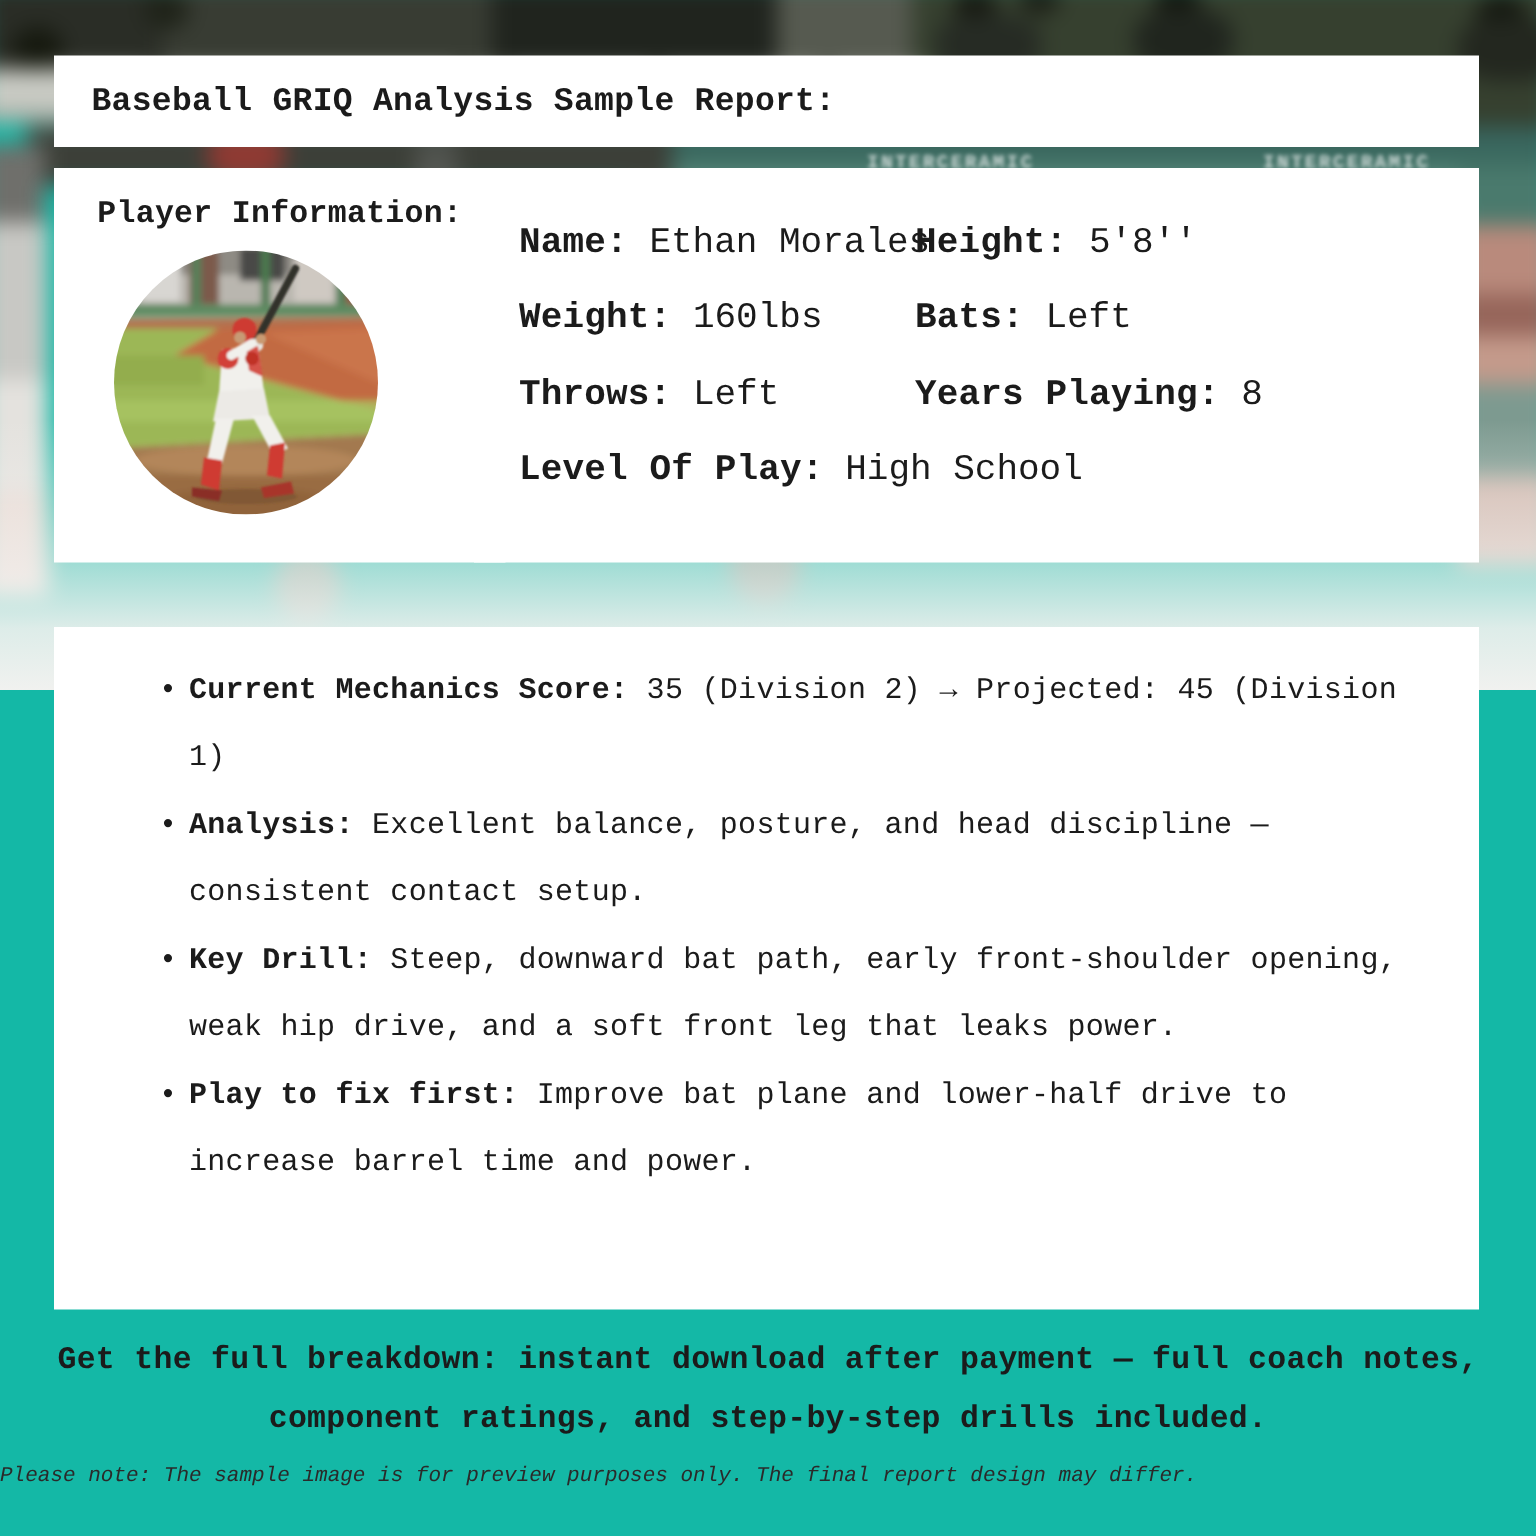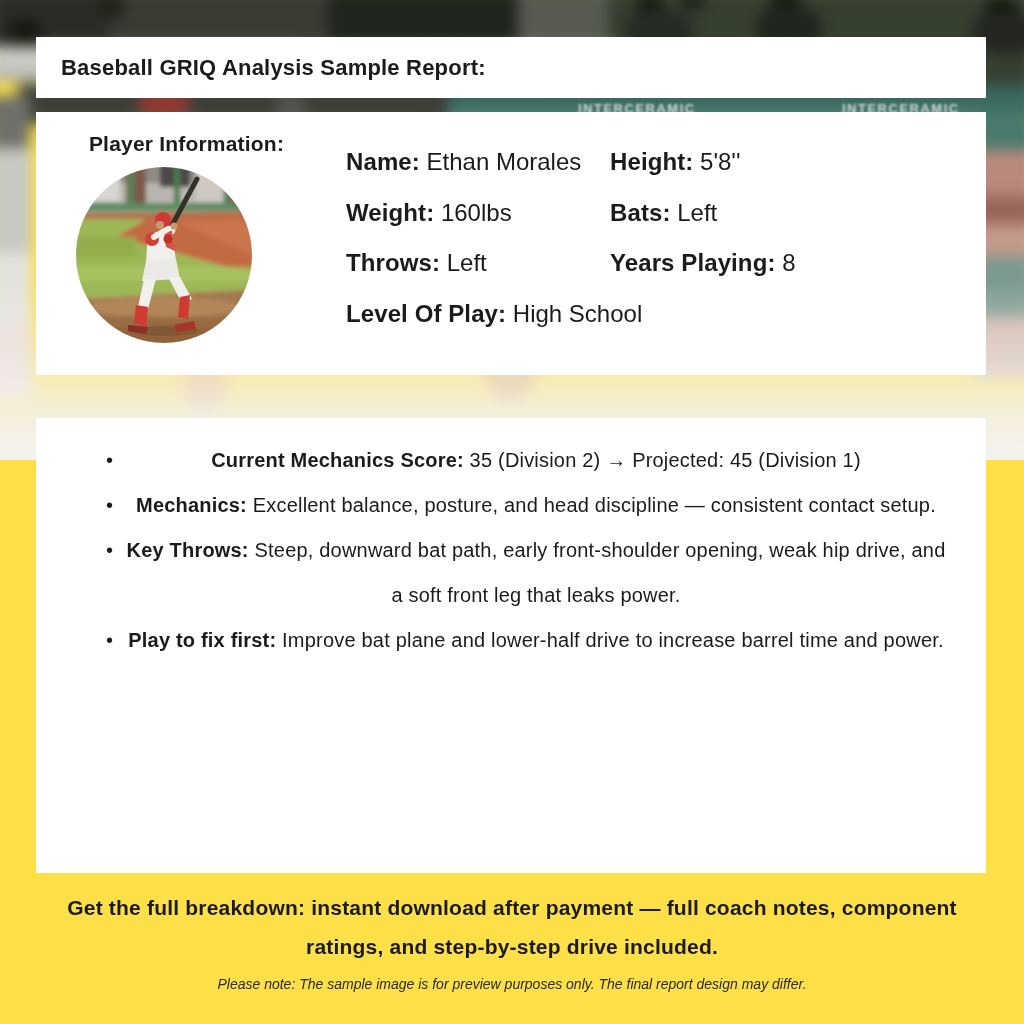--- a/index.html
+++ b/index.html
@@ -3,21 +3,21 @@
 <meta charset="utf-8">
 <style>
   html,body{margin:0;padding:0;}
   body{
     width:1024px;height:1024px;
     font-family:"Liberation Sans","DejaVu Sans",sans-serif;
     color:#1b1b1b;
     background:#f3f2f0;
     overflow:hidden;
   }
-  .canvas{position:relative;width:1024px;height:1024px;background:#fde047;overflow:hidden;}
+  .canvas{position:relative;width:1024px;height:1024px;background:#14b8a6;overflow:hidden;font-family:Liberation Mono, monospace;}
 
   
   .bg-photo{position:absolute;left:0;top:0;width:1024px;height:460px;overflow:hidden;}
   .blur-layer{position:absolute;left:-12px;top:-12px;right:-12px;bottom:-12px;filter:blur(7px);}
   .bs{position:absolute;}
   .white-fade{position:absolute;left:0;top:280px;width:1024px;height:185px;
     background:linear-gradient(180deg,rgba(243,242,240,0) 0%,rgba(243,242,240,.55) 45%,rgba(243,242,240,.9) 75%,#f3f2f0 100%);}
   .banner-text{position:absolute;top:101px;font-size:13px;font-weight:bold;letter-spacing:1.5px;
     color:rgba(255,255,255,.72);filter:blur(1.3px);white-space:nowrap;}
   .banner-text.t1{left:578px;}
@@ -32,28 +32,28 @@
   .player-card h2{margin:20px 0 0 0;text-align:center;font-size:21px;letter-spacing:.2px;}
   .photo-circle{position:absolute;left:40px;top:55px;width:176px;height:176px;border-radius:50%;overflow:hidden;}
 
   .details-card{left:316px;top:112px;width:670px;height:263px;
     display:grid;grid-template-columns:264px auto;grid-auto-rows:50.5px;
     align-items:center;box-sizing:border-box;padding:25px 0 0 30px;}
   .field{font-size:24px;white-space:nowrap;}
   .field b{letter-spacing:.1px;}
 
   .analysis-card{left:36px;top:418px;width:950px;height:455px;}
-  .analysis-card ul{list-style:none;margin:0;padding:20px 40px 0 72px;text-align:center;}
+  .analysis-card ul{list-style:none;margin:0;padding:20px 40px 0 72px;}
   .analysis-card li{position:relative;font-size:20px;line-height:45px;letter-spacing:.2px;padding-left:18px;}
   .analysis-card li::before{content:"\2022";position:absolute;left:-2px;top:0;font-size:20px;}
 
   
   .cta{position:absolute;left:0;top:888px;width:1024px;box-sizing:border-box;padding:0 30px;
     text-align:center;font-weight:bold;font-size:21px;line-height:39px;letter-spacing:.2px;}
-  .disclaimer{position:absolute;left:0;top:976px;width:1024px;text-align:center;
+  .disclaimer{position:absolute;left:0;top:976px;width:1024px;
     font-style:italic;font-size:14px;color:#2a2a2a;}
 </style>
 </head>
 <body>
 
 <div class="canvas">
 
   <div class="bg-photo">
     <div class="blur-layer">
 
@@ -181,22 +181,22 @@
     <div class="field"><b>Weight:</b><span> 160lbs</span></div>
     <div class="field"><b>Bats:</b><span> Left</span></div>
     <div class="field"><b>Throws:</b><span> Left</span></div>
     <div class="field"><b>Years Playing:</b><span> 8</span></div>
     <div class="field"><b>Level Of Play:</b><span> High School</span></div>
   </section>
 
   <section class="card analysis-card">
     <ul>
       <li><b>Current Mechanics Score:</b><span> 35 (Division 2) → Projected: 45 (Division 1)</span></li>
-      <li><b>Mechanics:</b><span> Excellent balance, posture, and head discipline — consistent contact setup.</span></li>
-      <li><b>Key Throws:</b><span> Steep, downward bat path, early front-shoulder opening, weak hip drive, and a soft front leg that leaks power.</span></li>
+      <li><b>Analysis:</b><span> Excellent balance, posture, and head discipline — consistent contact setup.</span></li>
+      <li><b>Key Drill:</b><span> Steep, downward bat path, early front-shoulder opening, weak hip drive, and a soft front leg that leaks power.</span></li>
       <li><b>Play to fix first:</b><span> Improve bat plane and lower-half drive to increase barrel time and power.</span></li>
     </ul>
   </section>
 
-  <div class="cta">Get the full breakdown: instant download after payment — full coach notes, component ratings, and step-by-step drive included.</div>
+  <div class="cta">Get the full breakdown: instant download after payment — full coach notes, component ratings, and step-by-step drills included.</div>
   <div class="disclaimer">Please note: The sample image is for preview purposes only. The final report design may differ.</div>
 
 </div>
 
 </body></html>

